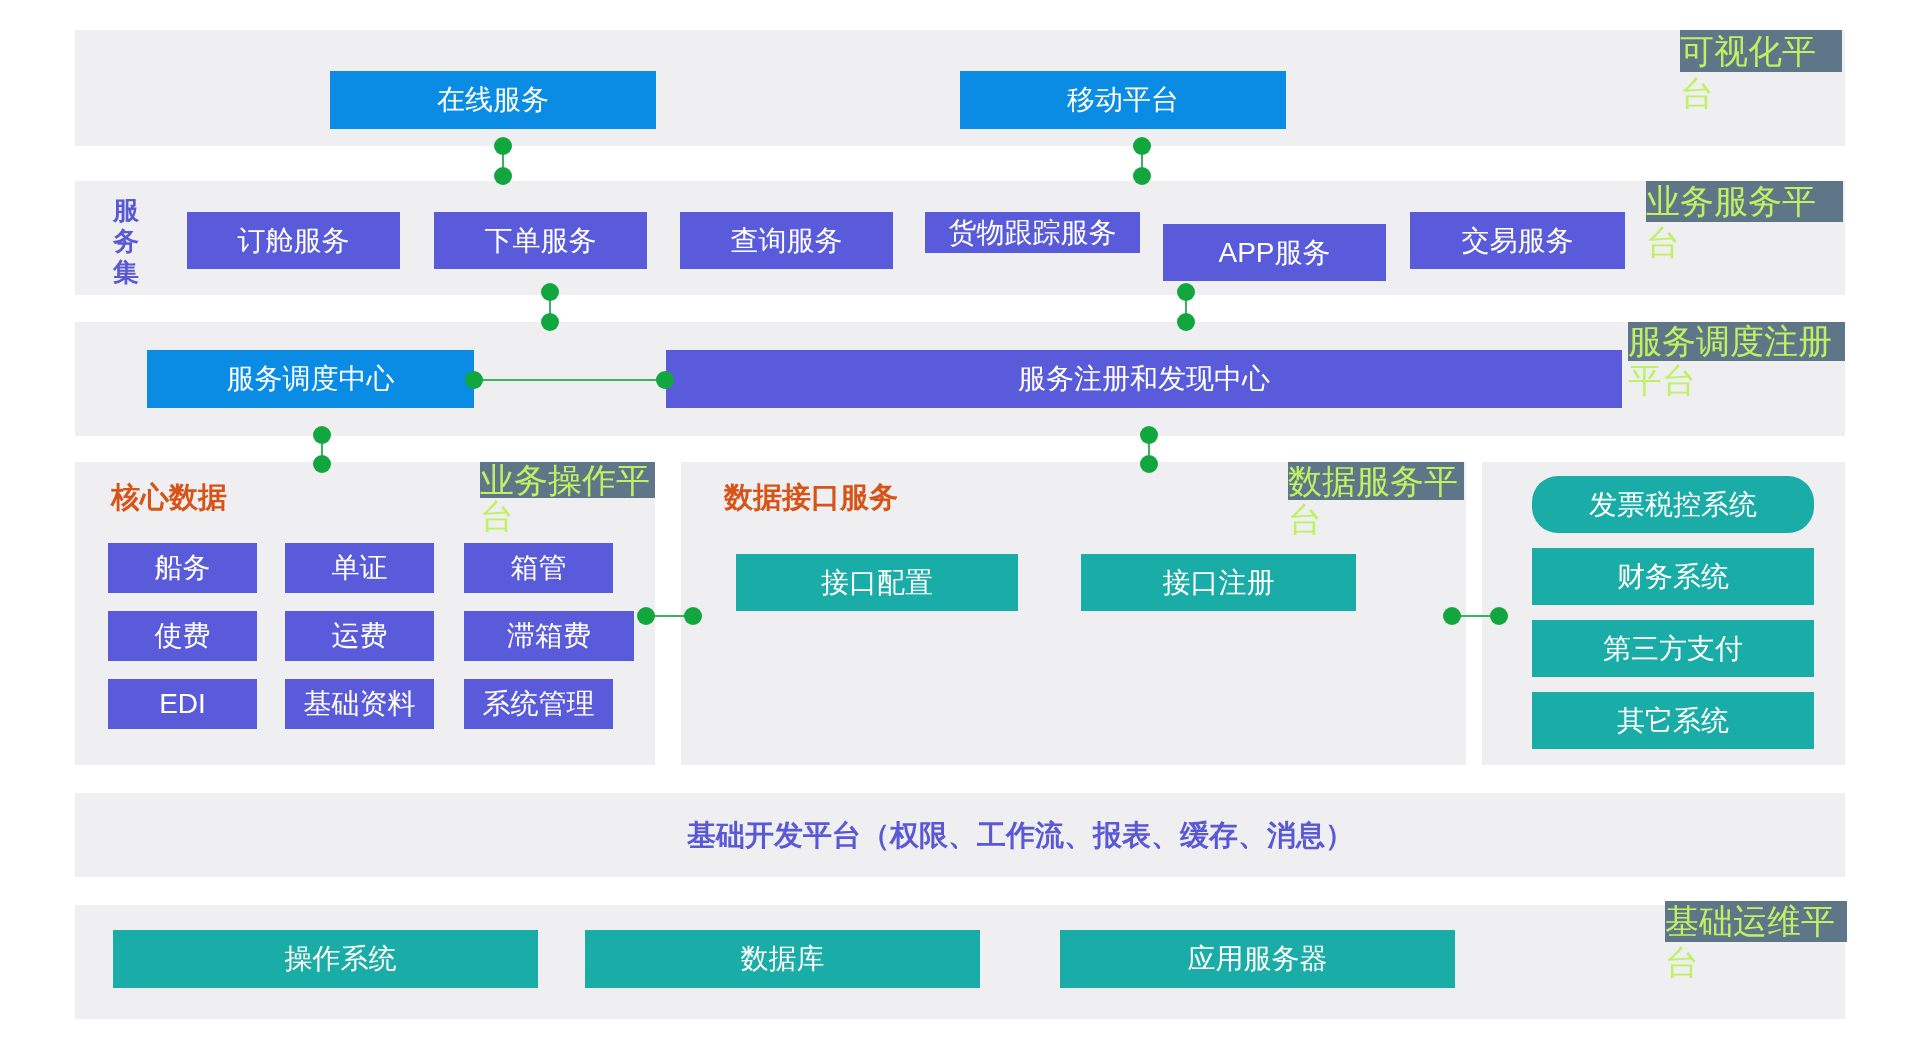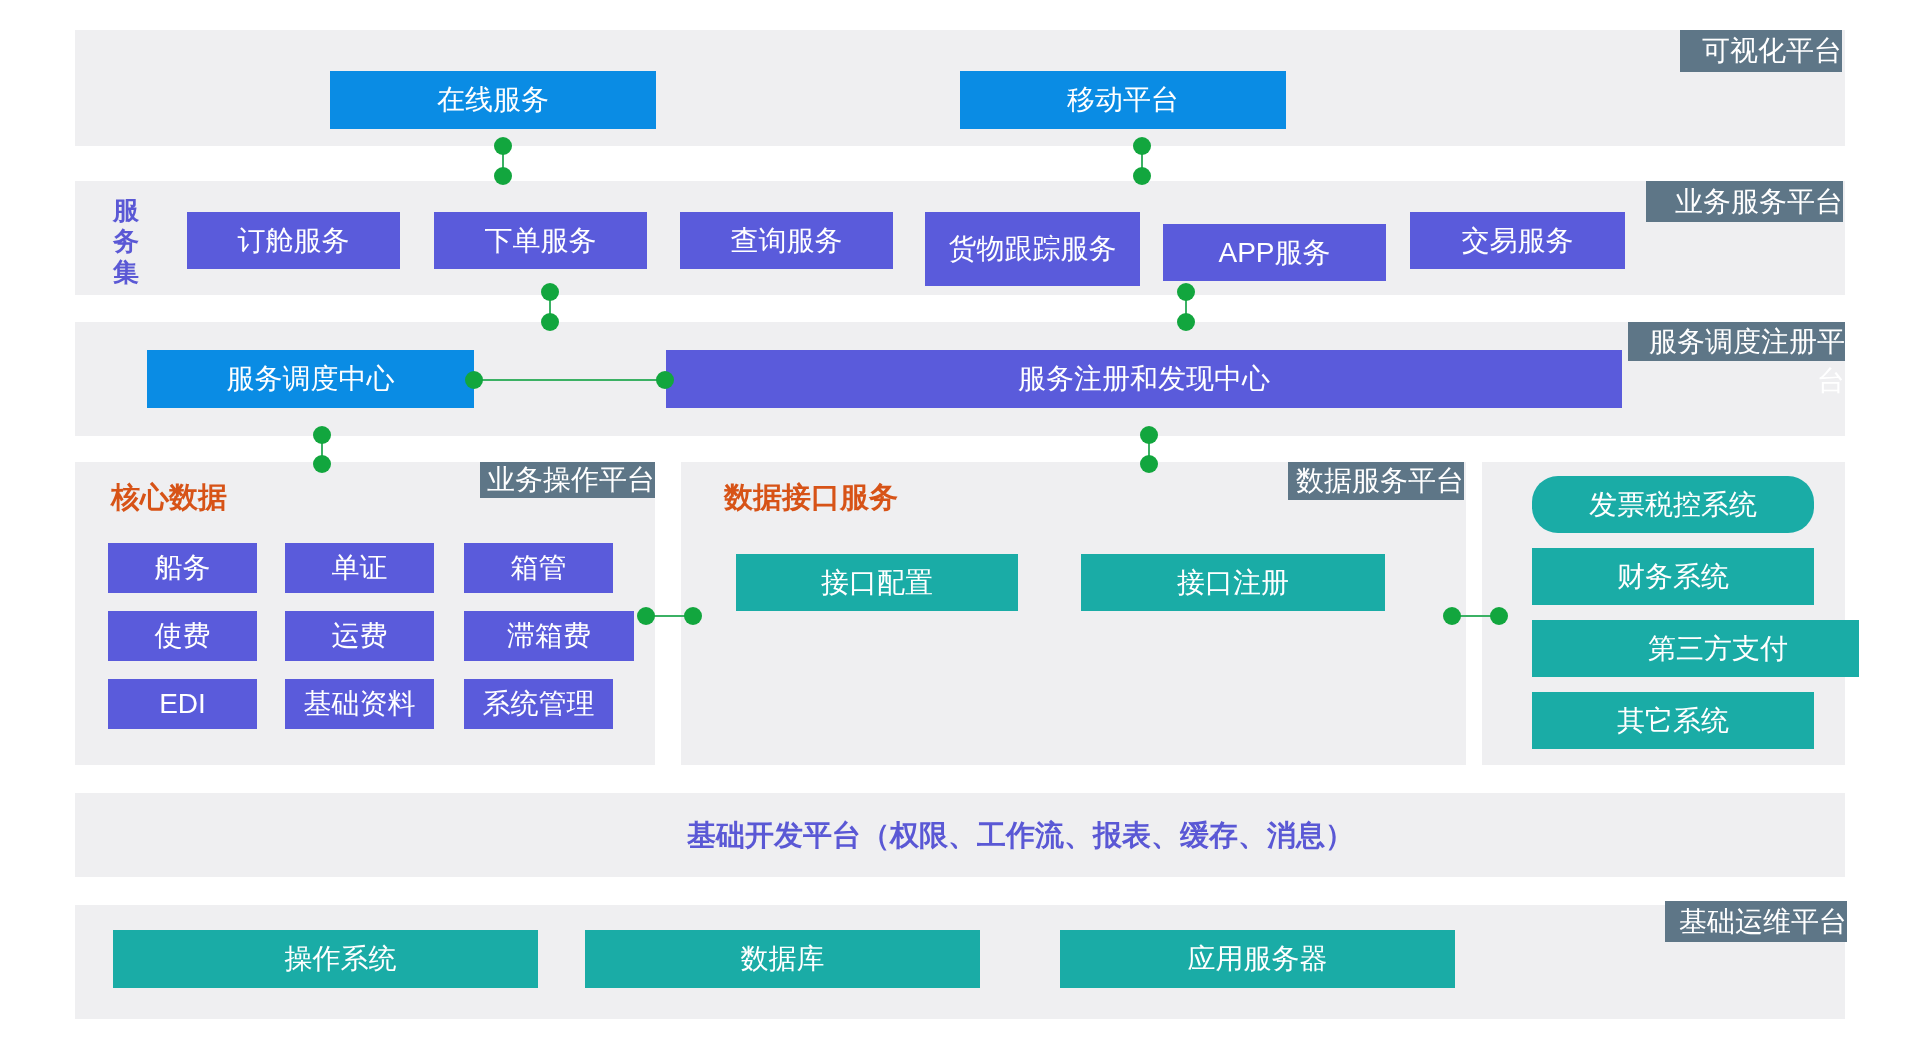--- a/index.html
+++ b/index.html
@@ -1,22 +1,22 @@
 <!DOCTYPE html>
 <html><head>
 <meta charset="utf-8">
 <style>
   html,body{margin:0;padding:0;background:#ffffff;}
   body{width:1920px;height:1040px;position:relative;overflow:hidden;
        font-family:"Liberation Sans",sans-serif;}
   .canvas{position:absolute;left:0;top:0;width:1920px;height:1040px;background:#ffffff;}
   .band{position:absolute;left:75px;width:1770px;background:#efeff1;}
   .panel{position:absolute;background:#efeff1;}
-  .tag{position:absolute;top:0;background:#5e7687;color:#ffffff;
-       font-size:28px;text-align:right;}
+  .tag{position:absolute;top:0;background:#5e7687;color:#bef264;
+       font-size:34px;text-align:left;}
   .node{position:absolute;color:#ffffff;font-size:28px;text-align:center;
         display:flex;align-items:center;justify-content:center;white-space:nowrap;}
   .blue{background:#0a8ce4;}
   .purple{background:#5a5bdb;}
   .teal{background:#1aaca6;}
   .title{position:absolute;font-size:29px;font-weight:bold;color:#d75317;white-space:nowrap;}
   .side-label{position:absolute;font-size:26px;font-weight:bold;color:#5a58d5;
               width:30px;line-height:31px;word-break:break-all;text-align:center;}
   .band-text{position:absolute;font-size:29px;font-weight:bold;color:#5a58d5;white-space:nowrap;}
   .dot{position:absolute;width:18px;height:18px;border-radius:50%;background:#12a63e;
@@ -34,21 +34,21 @@
     <div class="node blue" style="left:255px;top:41px;width:326px;height:58px;">在线服务</div>
     <div class="node blue" style="left:885px;top:41px;width:326px;height:58px;">移动平台</div>
   </section>
 
   <section class="band" style="top:181px;height:114px;">
     <div class="tag" style="right:2px;width:197px;height:41px;line-height:41px;">业务服务平台</div>
     <div class="side-label" style="left:36px;top:14px;">服务集</div>
     <div class="node purple" style="left:112px;top:31px;width:213px;height:57px;">订舱服务</div>
     <div class="node purple" style="left:359px;top:31px;width:213px;height:57px;">下单服务</div>
     <div class="node purple" style="left:605px;top:31px;width:213px;height:57px;">查询服务</div>
-    <div class="node purple" style="left:850px;top:31px;width:215px;height:74px;">货物跟踪服务</div>
+    <div class="node purple" style="left:850px;top:31px;width:215px;height:41px;">货物跟踪服务</div>
     <div class="node purple" style="left:1088px;top:31px;width:223px;height:57px;margin-top:12px;">APP服务</div>
     <div class="node purple" style="left:1335px;top:31px;width:215px;height:57px;">交易服务</div>
   </section>
 
   <section class="band" style="top:322px;height:114px;">
     <div class="tag" style="right:0px;width:217px;height:39px;line-height:39px;">服务调度注册平台</div>
     <div class="node blue" style="left:72px;top:28px;width:327px;height:58px;font-family:Liberation Serif, serif;">服务调度中心</div>
     <div class="node purple" style="left:591px;top:28px;width:956px;height:58px;">服务注册和发现中心</div>
   </section>
 
@@ -63,27 +63,27 @@
     <div class="node purple" style="left:389px;top:149px;width:170px;height:50px;">滞箱费</div>
     <div class="node purple" style="left:33px;top:217px;width:149px;height:50px;">EDI</div>
     <div class="node purple" style="left:210px;top:217px;width:149px;height:50px;">基础资料</div>
     <div class="node purple" style="left:389px;top:217px;width:149px;height:50px;">系统管理</div>
   </section>
 
   <section class="panel" style="left:681px;top:462px;width:785px;height:303px;">
     <div class="tag" style="right:2px;width:176px;height:38px;line-height:38px;">数据服务平台</div>
     <div class="title" style="left:43px;top:16px;">数据接口服务</div>
     <div class="node teal" style="left:55px;top:92px;width:282px;height:57px;">接口配置</div>
-    <div class="node teal" style="left:400px;top:92px;width:304px;height:57px;">接口注册</div>
+    <div class="node teal" style="left:400px;top:92px;width:275px;height:57px;">接口注册</div>
   </section>
 
   <section class="panel" style="left:1482px;top:462px;width:363px;height:303px;">
     <div class="node teal" style="left:50px;top:14px;width:282px;height:57px;border-radius:26px;">发票税控系统</div>
     <div class="node teal" style="left:50px;top:86px;width:282px;height:57px;">财务系统</div>
-    <div class="node teal" style="left:50px;top:158px;width:282px;height:57px;padding-left:45px;">第三方支付</div>
+    <div class="node teal" style="left:50px;top:158px;width:282px;height:57px;">第三方支付</div>
     <div class="node teal" style="left:50px;top:230px;width:282px;height:57px;">其它系统</div>
   </section>
 
   <section class="band" style="top:793px;height:84px;">
     <div class="band-text" style="left:612px;top:0;line-height:84px;">基础开发平台（权限、工作流、报表、缓存、消息）</div>
   </section>
 
   <section class="band" style="top:905px;height:114px;">
     <div class="tag" style="right:-2px;top:-4px;width:182px;height:41px;line-height:41px;">基础运维平台</div>
     <div class="node teal" style="left:38px;top:25px;width:395px;height:58px;padding-left:30px;">操作系统</div>

